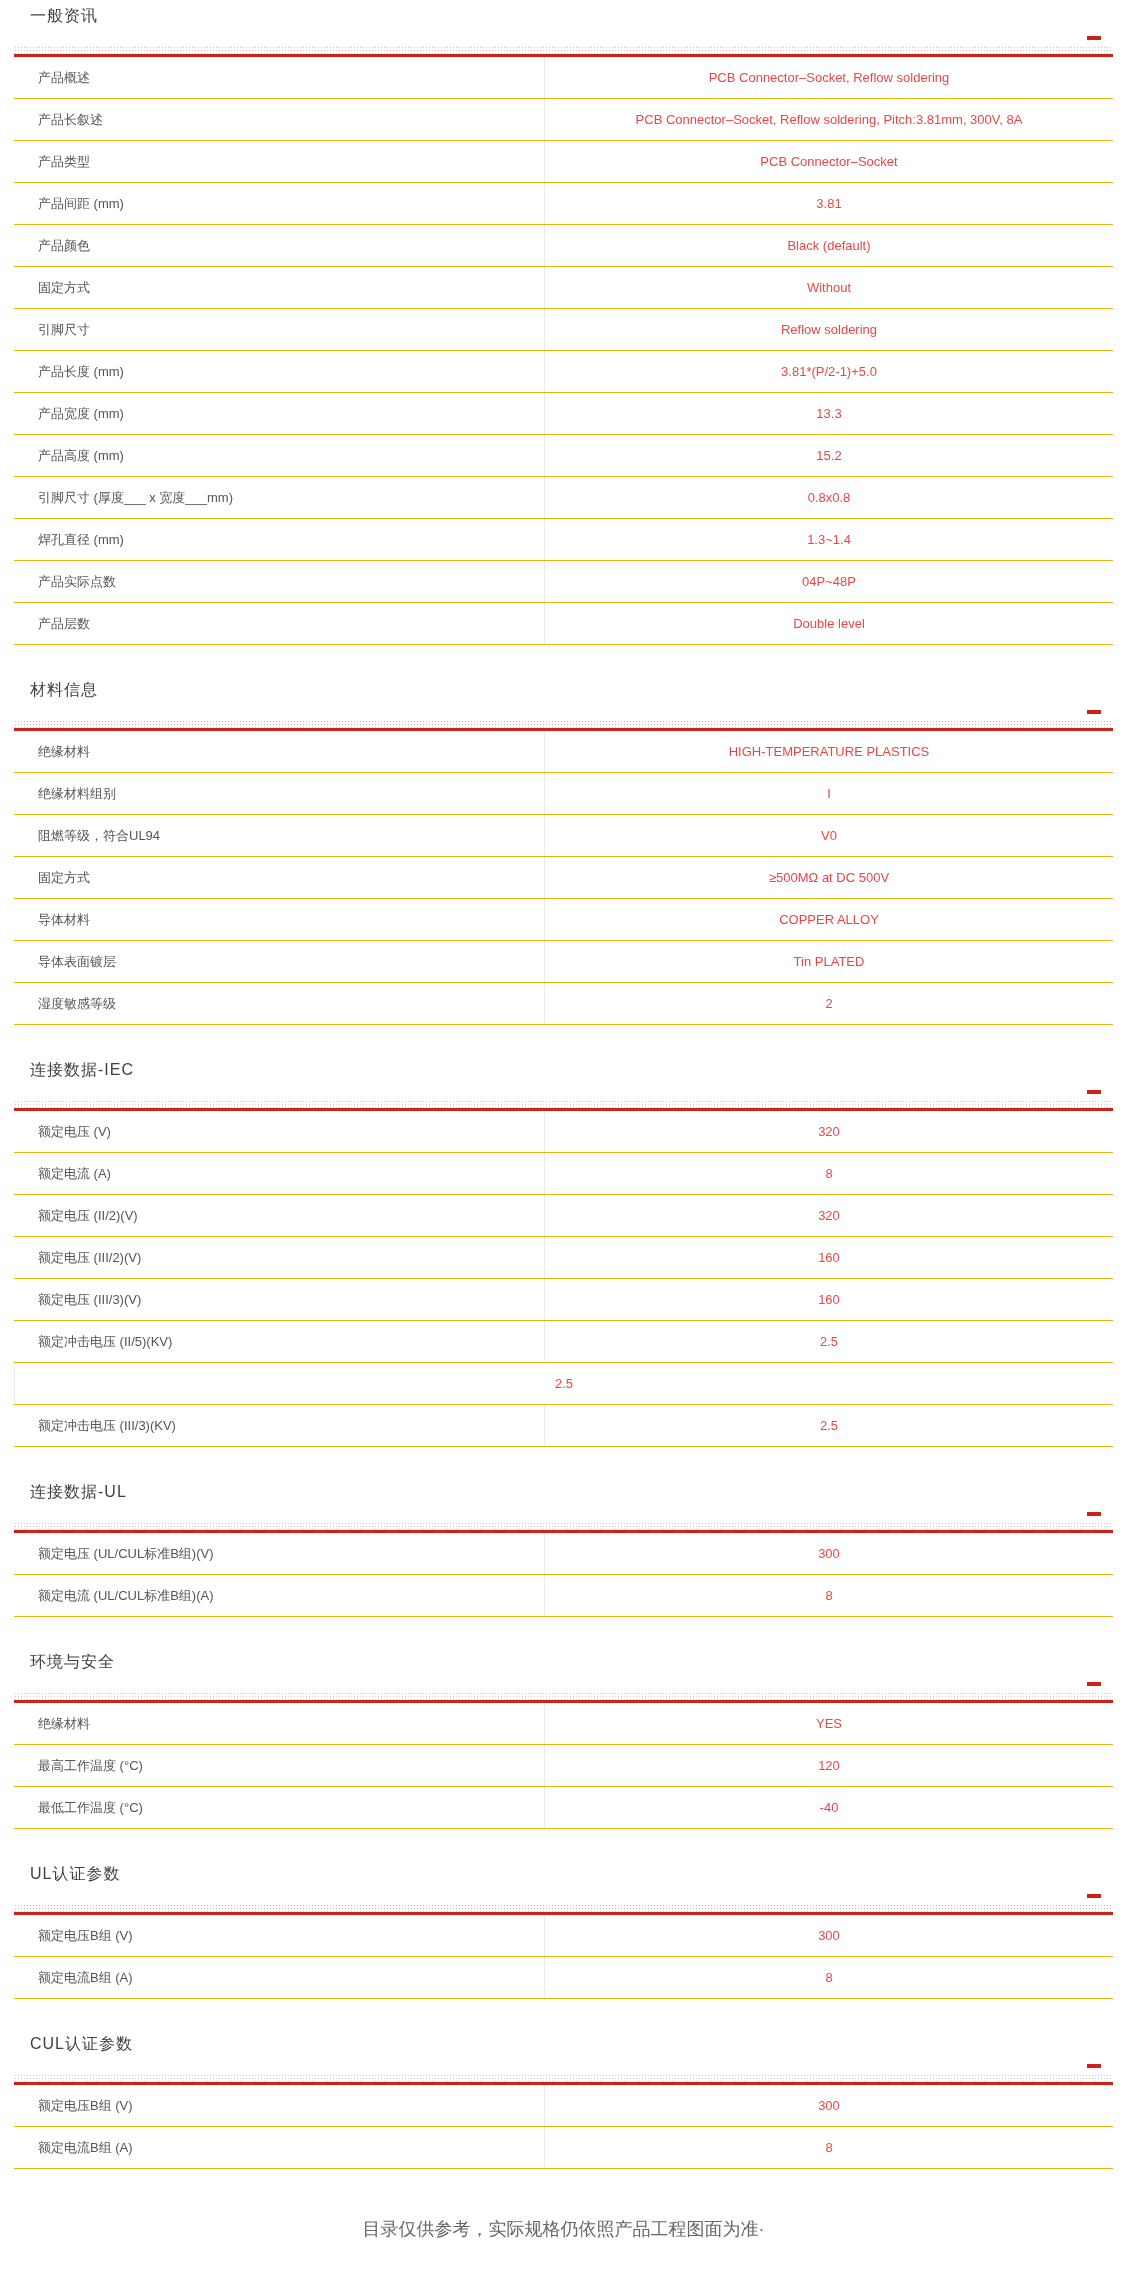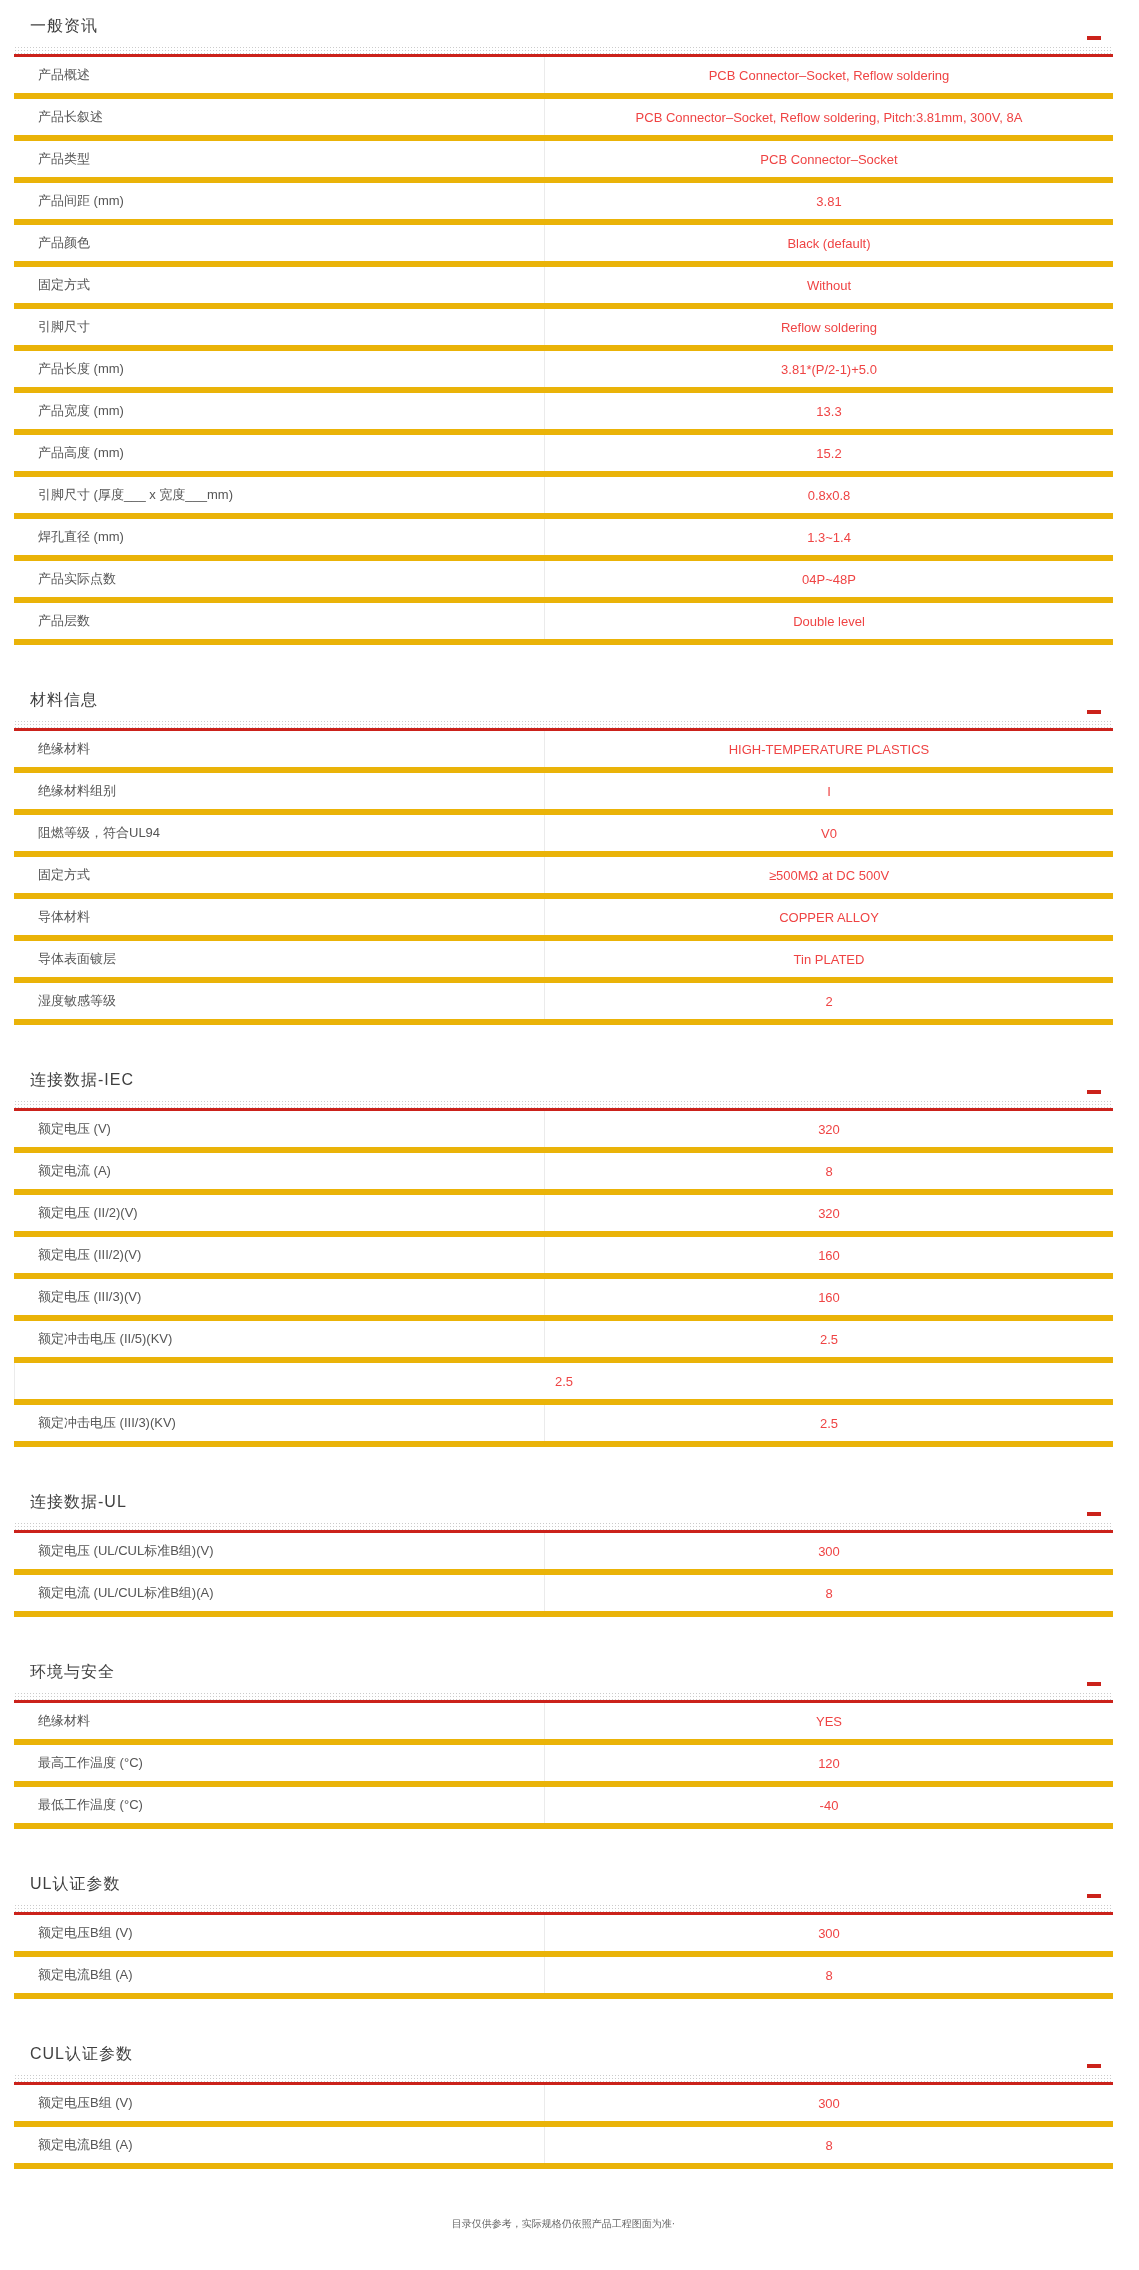--- a/index.html
+++ b/index.html
@@ -14,21 +14,20 @@
     padding-top: 6px;
     padding-bottom: 36px;
   }
   .spec-section { margin-top: 35px; }
   .spec-section:first-child { margin-top: 0; }
 
   .section-header {
     position: relative;
     height: 40px;
     display: flex;
-    align-items: center;
   }
   .section-title {
     margin: 0;
     font-size: 16px;
     font-weight: 400;
     color: #3f3f3f;
     padding-left: 16px;
     letter-spacing: 1px;
   }
   .collapse-btn {
@@ -44,21 +43,21 @@
     height: 8px;
     border-bottom: 3px solid var(--accent, #cb221b);
     background-image: radial-gradient(circle, #cbcbcb 0.8px, rgba(255,255,255,0) 1px);
     background-size: 3px 3px;
   }
   .rows { width: 100%; }
   .row {
     display: flex;
     height: 42px;
     box-sizing: border-box;
-    border-bottom: 6px solid #eab308;
+    border-bottom: 1px solid #eab308;
     background: #ffffff;
   }
   .cell {
     display: flex;
     align-items: center;
     font-size: 13px;
     box-sizing: border-box;
   }
   .cell.label {
     width: 530px;
@@ -68,21 +67,21 @@
   .cell.value {
     flex: 1;
     justify-content: center;
     text-align: center;
     border-left: 1px solid #ebebeb;
     color: #ef4444;
   }
   .footer-note {
     margin: 48px 0 0 0;
     text-align: center;
-    font-size: 10px;
+    font-size: 18px;
     color: #666666;
   }
 </style>
 </head>
 <body>
 
 <main class="page">
   <div id="sections-root">
   <section class="spec-section">
     <div class="section-header">

